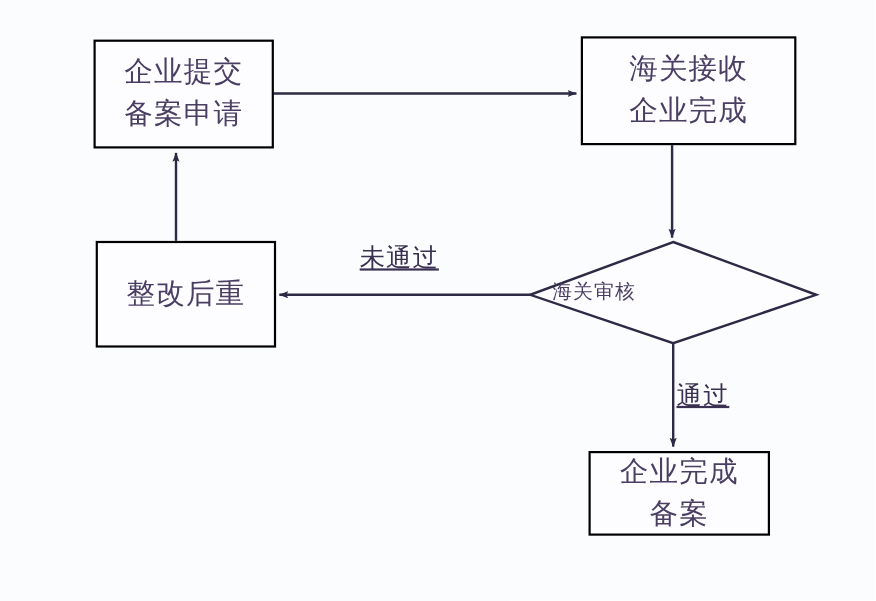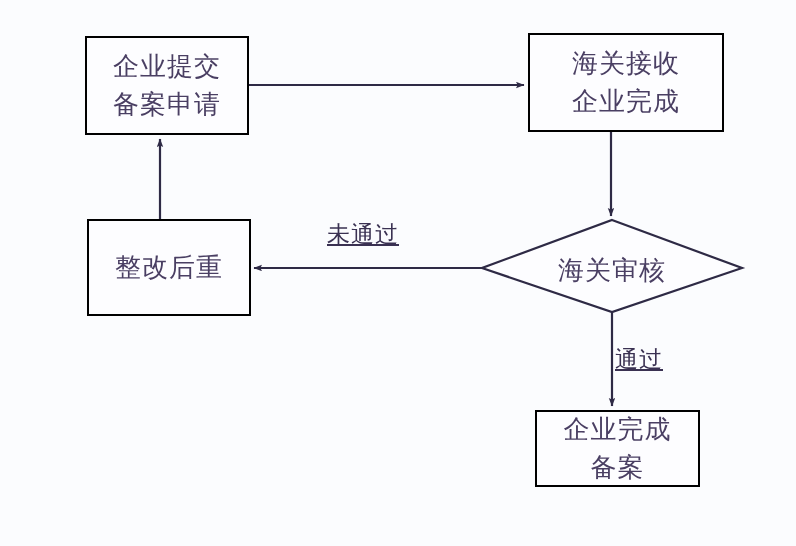--- a/index.html
+++ b/index.html
@@ -38,25 +38,24 @@
     letter-spacing: 1px;
     font-weight: 500;
   }
   .node-line {
     display: block;
     white-space: nowrap;
   }
   .diamond-label {
     position: absolute;
     color: #4a3f63;
-    font-size: 26px;
+    font-size: 18px;
     letter-spacing: 1px;
     font-weight: 500;
     white-space: nowrap;
-    text-align: center;
   }
   .edge-label {
     position: absolute;
     color: #3a3152;
     font-size: 23px;
     letter-spacing: 1px;
     white-space: nowrap;
     text-decoration: underline;
   }
 </style>

